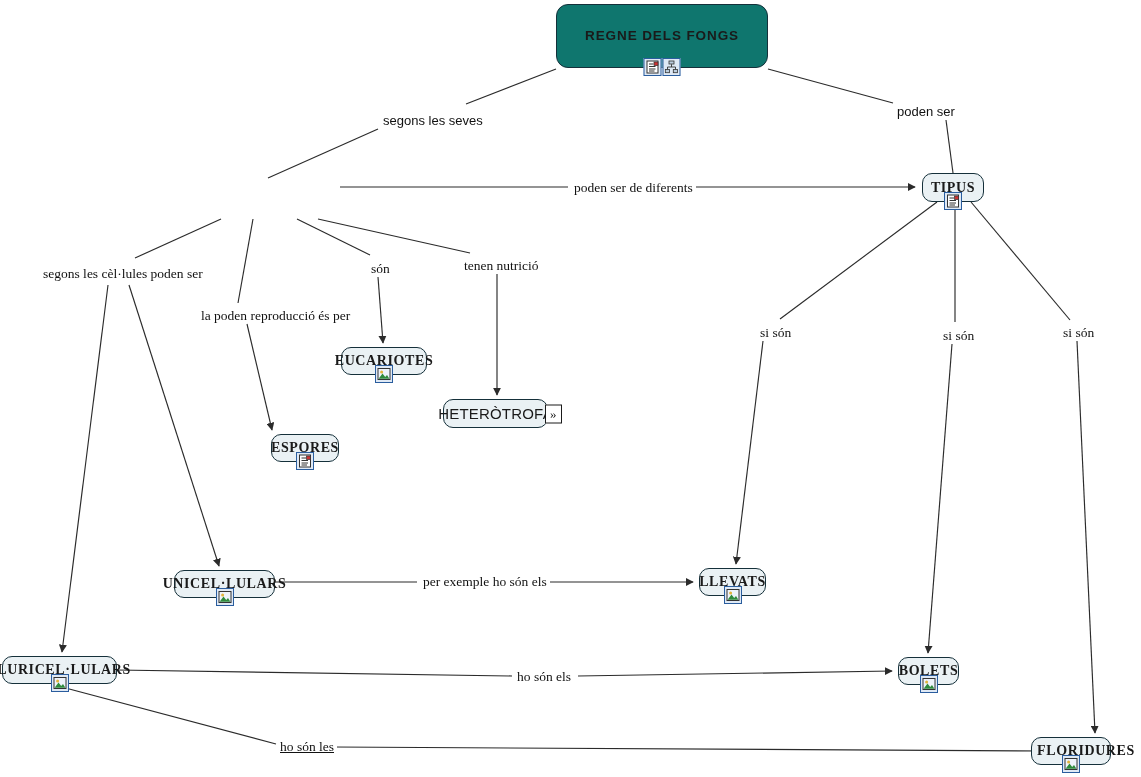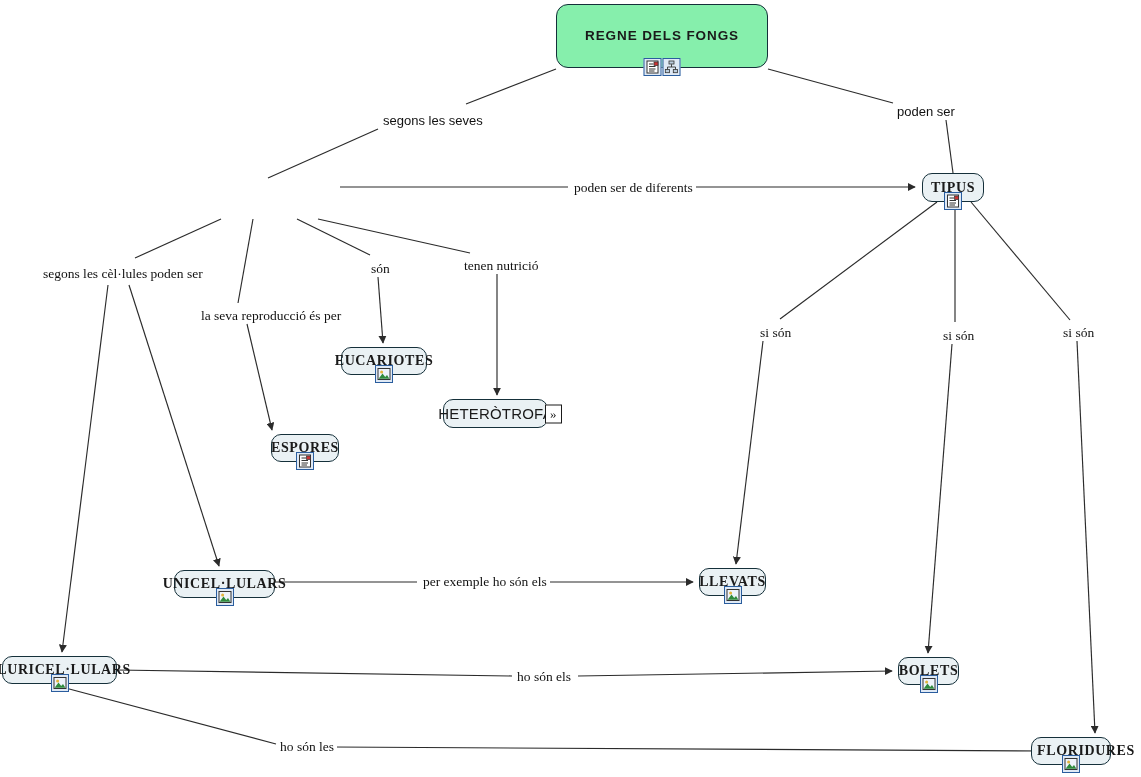--- a/index.html
+++ b/index.html
@@ -28,21 +28,21 @@
   }
   .node .cap{
     font-family:"Liberation Serif", serif;
     font-variant:small-caps;
     font-weight:700;
     font-size:14px;
     letter-spacing:0.6px;
     line-height:1;
   }
   .node.root{
-    background:#86efac;
+    background:#0f766e;
     border-radius:12px;
   }
   .node.root .cap{
     font-family:"Liberation Sans", sans-serif;
     font-variant:normal;
     font-weight:700;
     font-size:13.5px;
     letter-spacing:0.9px;
   }
   .node.sans .cap{
@@ -281,31 +281,31 @@
   </div>
 
   <span class="elabel sans" style="left:380px;top:113px;">segons les seves</span>
 
   <span class="elabel sans" style="left:894px;top:104px;">poden ser</span>
 
   <span class="elabel" style="left:571px;top:180px;">poden ser de diferents</span>
 
   <span class="elabel" style="left:40px;top:266px;">segons les cèl·lules poden ser</span>
 
-  <span class="elabel" style="left:198px;top:308px;">la seva reproducció és per</span>
+  <span class="elabel" style="left:198px;top:308px;">la poden reproducció és per</span>
 
   <span class="elabel" style="left:368px;top:261px;">són</span>
 
   <span class="elabel" style="left:461px;top:258px;">tenen nutrició</span>
 
   <span class="elabel" style="left:757px;top:325px;">si són</span>
 
   <span class="elabel" style="left:940px;top:328px;">si són</span>
 
   <span class="elabel" style="left:1060px;top:325px;">si són</span>
 
   <span class="elabel" style="left:420px;top:574px;">per exemple ho són els</span>
 
   <span class="elabel" style="left:514px;top:669px;">ho són els</span>
 
-  <span class="elabel" style="left:277px;top:739px;">ho són les</span>
+  <span class="elabel" style="left:277px;top:739px;text-decoration:underline;">ho són les</span>
 
 </div>
 
 </body></html>

